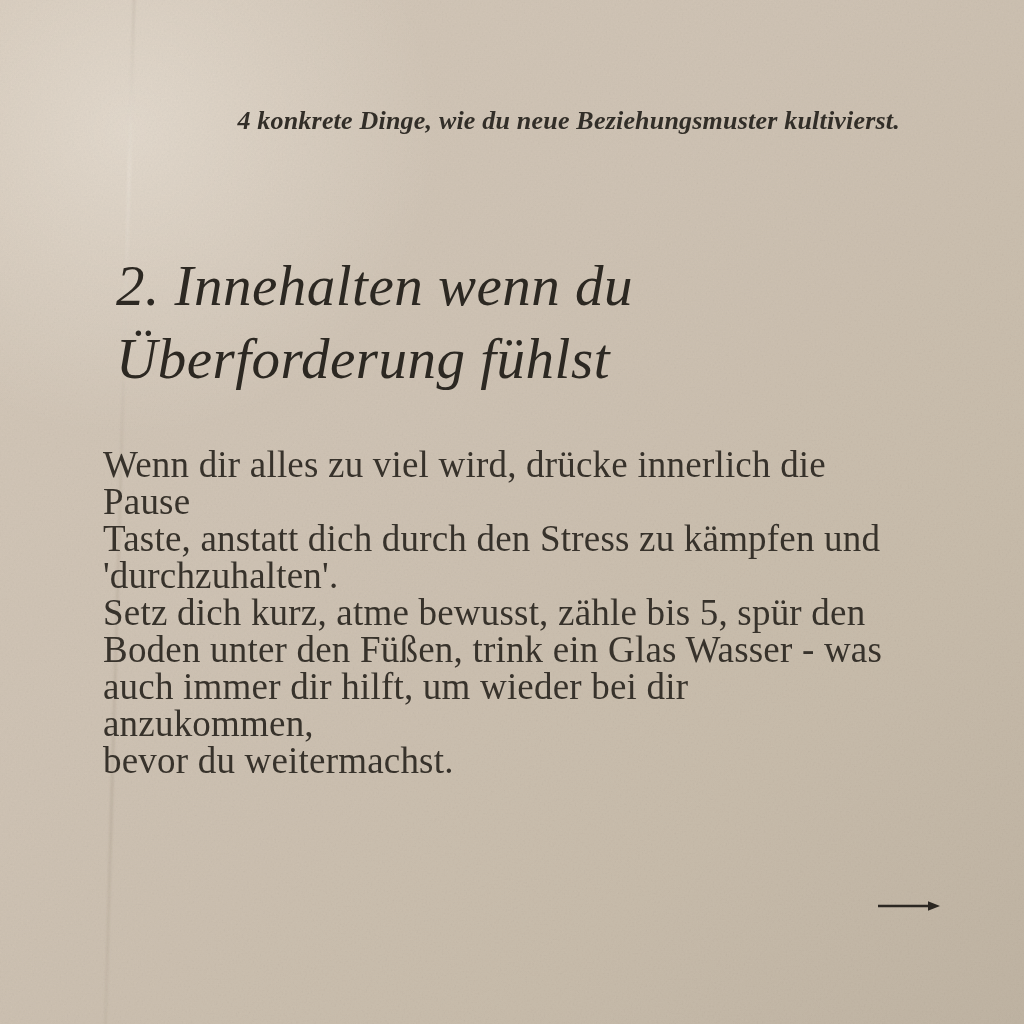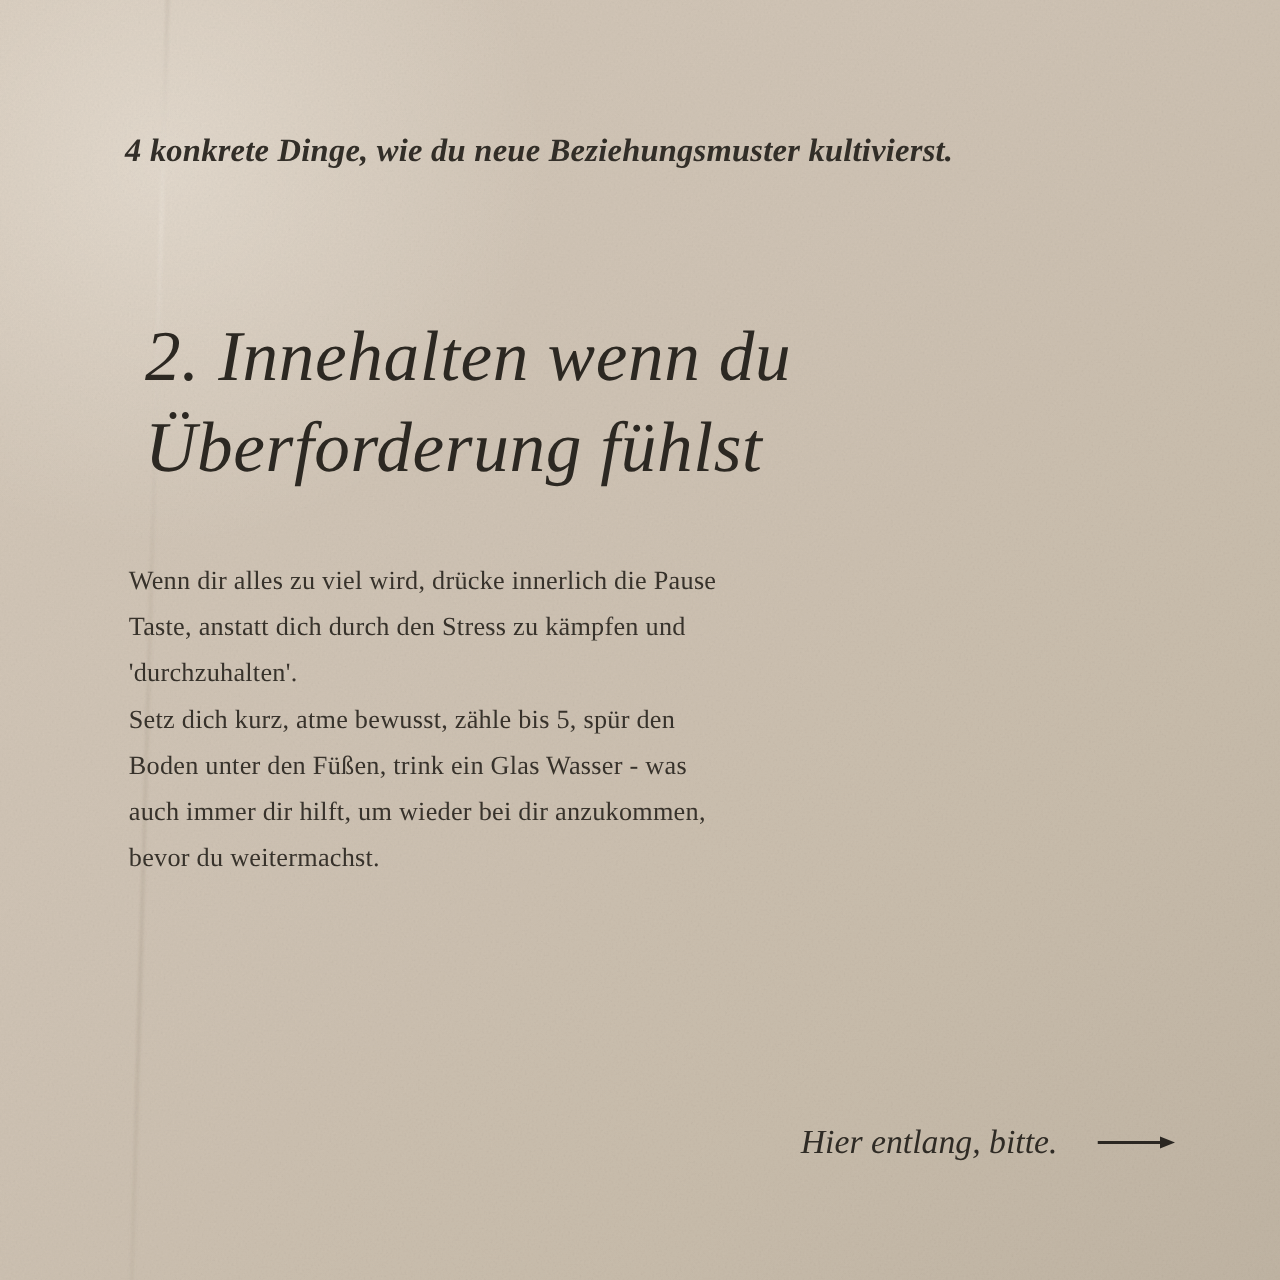--- a/index.html
+++ b/index.html
@@ -50,40 +50,41 @@
 
   .kicker {
     position: absolute;
     left: 100px; top: 106px;
     width: 800px;
     font-size: 26px;
     font-style: italic;
     font-weight: 700;
     letter-spacing: 0.2px;
     color: #322e28;
+    text-align: right;
   }
 
   .headline {
     position: absolute;
     left: 116px; top: 250px;
     width: 800px;
     font-size: 57px;
     font-style: italic;
     font-weight: 400;
     line-height: 1.28;
     letter-spacing: 0.5px;
     color: #2c2822;
     white-space: pre-line;
   }
 
   .body-text {
     position: absolute;
     left: 103px; top: 446px;
     width: 800px;
-    font-size: 21px;
+    font-size: 37px;
     font-weight: 400;
     line-height: 37px;
     letter-spacing: 0.2px;
     color: #37322b;
     white-space: pre-line;
   }
 
   .footer {
     position: absolute;
     right: 84px; top: 898px;
@@ -122,20 +123,19 @@
 
   <p class="body-text">Wenn dir alles zu viel wird, drücke innerlich die Pause
 Taste, anstatt dich durch den Stress zu kämpfen und
 'durchzuhalten'.
 Setz dich kurz, atme bewusst, zähle bis 5, spür den
 Boden unter den Füßen, trink ein Glas Wasser - was
 auch immer dir hilft, um wieder bei dir anzukommen,
 bevor du weitermachst.</p>
 
   <div class="footer">
-    <span class="cta">Hier entlang, bitte.</span>
     <svg class="arrow" xmlns="http://www.w3.org/2000/svg" width="62" height="16" viewBox="0 0 62 16">
       <line x1="0" y1="8" x2="52" y2="8" stroke="#2b2722" stroke-width="2.4"></line>
       <polygon points="50,3.2 62,8 50,12.8" fill="#2b2722"></polygon>
     </svg>
   </div>
 
 </div>
 
 </body></html>

